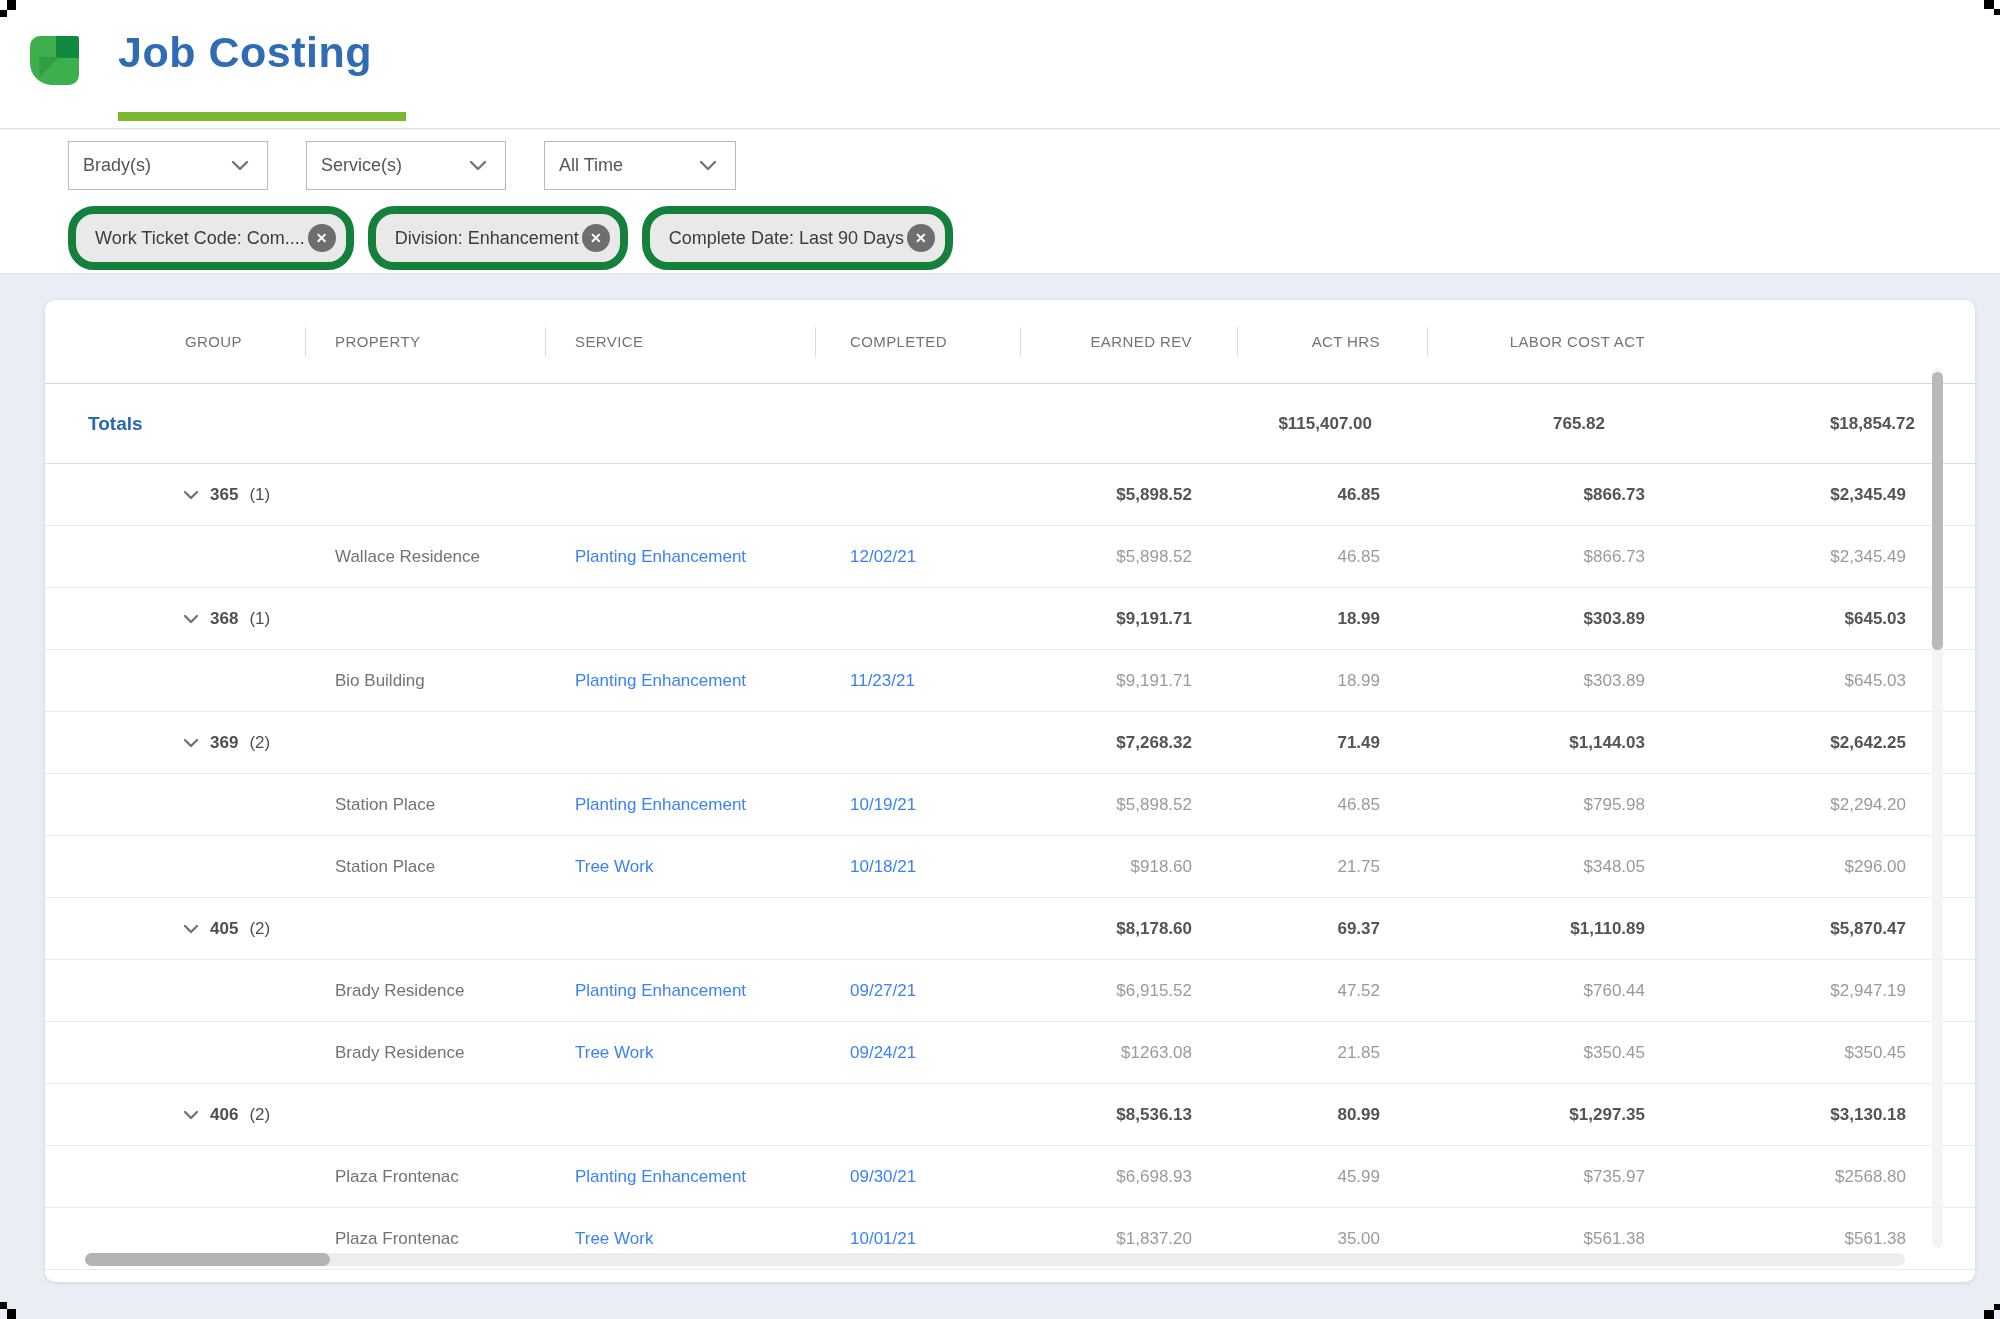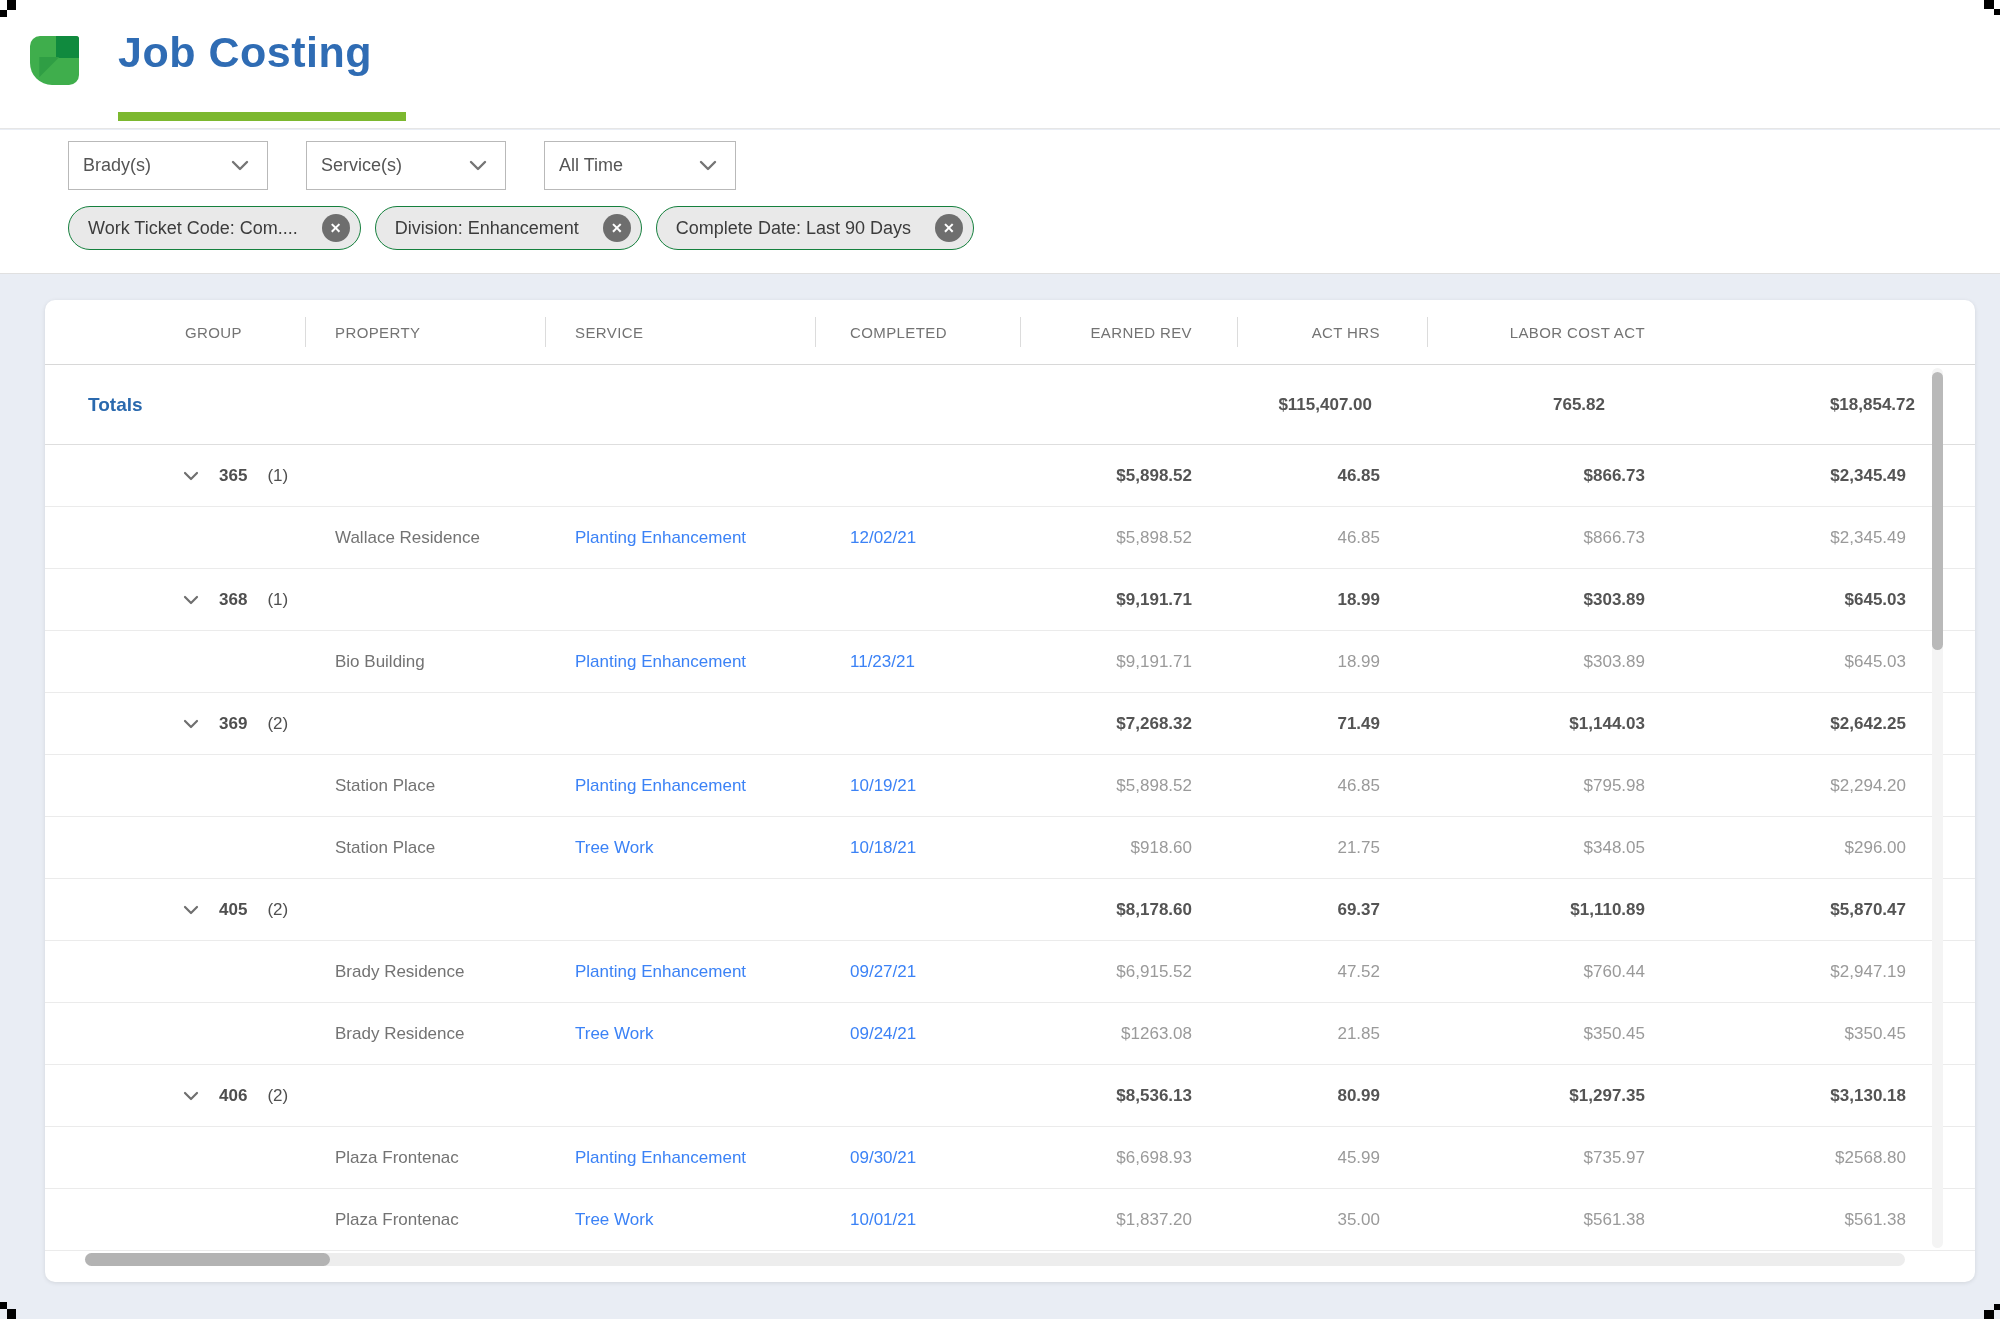--- a/index.html
+++ b/index.html
@@ -34,42 +34,42 @@
   }
   .dropdown-row { position: absolute; left: 68px; top: 11px; display: flex; gap: 38px; }
   .dropdown {
     height: 49px; border: 1px solid #b9b9b9; background: #fff;
     display: flex; align-items: center; justify-content: space-between;
     padding: 0 18px 0 14px; font-size: 18px; color: #555; cursor: pointer;
   }
   .dd-w1 { width: 200px; } .dd-w2 { width: 200px; } .dd-w3 { width: 192px; }
   .chip-row { position: absolute; left: 68px; top: 76px; display: flex; gap: 14px; }
   .chip {
-    height: 44px; border: 1px solid #15803d; border-radius: 26px; background: #e9e9e9;
-    display: flex; align-items: center; gap: 24px; padding: 0 10px 0 19px;
+    height: 64px; border: 8px solid #15803d; border-radius: 26px; background: #e9e9e9;
+    display: flex; align-items: center; gap: 3px; padding: 0 10px 0 19px;
     font-size: 18px; color: #3c3c3c; white-space: nowrap;
   }
   .chip-x {
     width: 28px; height: 28px; border-radius: 50%; background: #6e6e6e; color: #fff;
     display: flex; align-items: center; justify-content: center;
     font-size: 14px; font-weight: 700; cursor: pointer; flex: 0 0 auto;
   }
 
   
   .card {
     position: absolute; left: 45px; top: 300px; width: 1930px; height: 982px;
     background: #fff; border-radius: 10px; box-shadow: 0 1px 4px rgba(0,0,0,.10);
     overflow: hidden;
   }
   .grid-row {
     display: grid;
     grid-template-columns: 260px 240px 270px 205px 217px 190px 268px 280px;
     align-items: center;
   }
-  .thead { height: 65px; border-bottom: 1px solid #d8d8d8; }
+  .thead { height: 84px; border-bottom: 1px solid #d8d8d8; }
   .th { font-size: 15px; color: #737373; letter-spacing: .4px; position: relative; height: 100%; display: flex; align-items: center; cursor: pointer; }
   .th.sep::before { content: ""; position: absolute; left: 0; top: 50%; transform: translateY(-50%); width: 1px; height: 30px; background: #dcdcdc; }
   .th.c1 { padding-left: 140px; }
   .th.c2, .th.c3 { padding-left: 30px; }
   .th.c4 { padding-left: 35px; }
   .th.num { justify-content: flex-end; }
 
   .trow { height: 62px; border-bottom: 1px solid #ebebeb; }
   .totals-row { height: 80px; border-bottom: 1px solid #dedede; gap: 45px; }
   .c1 { padding-left: 43px; }
@@ -78,21 +78,21 @@
   .c5 { padding-right: 45px; text-align: right; }
   .c6 { padding-right: 47px; text-align: right; }
   .c7 { padding-right: 50px; text-align: right; }
   .c8 { padding-right: 69px; text-align: right; }
 
   .totals-label { color: #2a69ae; font-weight: 700; font-size: 19px; }
   .strongval { font-weight: 700; color: #545454; font-size: 17px; }
   .detailval { color: #9a9a9a; font-size: 17px; }
   .prop-link { color: #737373; font-size: 17px; cursor: pointer; }
   .svc, .dt { color: #3b82f6; font-size: 17px; }
-  .group-cell { padding-left: 138px; display: flex; align-items: center; gap: 20px; cursor: pointer; }
+  .group-cell { padding-left: 138px; display: flex; align-items: center; gap: 11px; cursor: pointer; }
   .gnum { font-weight: 700; color: #4f4f4f; font-size: 17px; }
   .gcount { color: #4f4f4f; font-size: 17px; }
   .chev { display: flex; align-items: center; }
 
   
   .vscroll-track { position: absolute; right: 32px; top: 68px; width: 11px; height: 880px; background: #f4f4f4; border-radius: 6px; }
   .vscroll-thumb { position: absolute; right: 32px; top: 72px; width: 11px; height: 278px; background: #b9b9b9; border-radius: 6px; cursor: pointer; }
   .hscroll-track { position: absolute; left: 40px; bottom: 16px; width: 1820px; height: 13px; background: #ededed; border-radius: 7px; }
   .hscroll-thumb { position: absolute; left: 40px; bottom: 16px; width: 245px; height: 13px; background: #b3b3b3; border-radius: 7px; cursor: pointer; }
 

